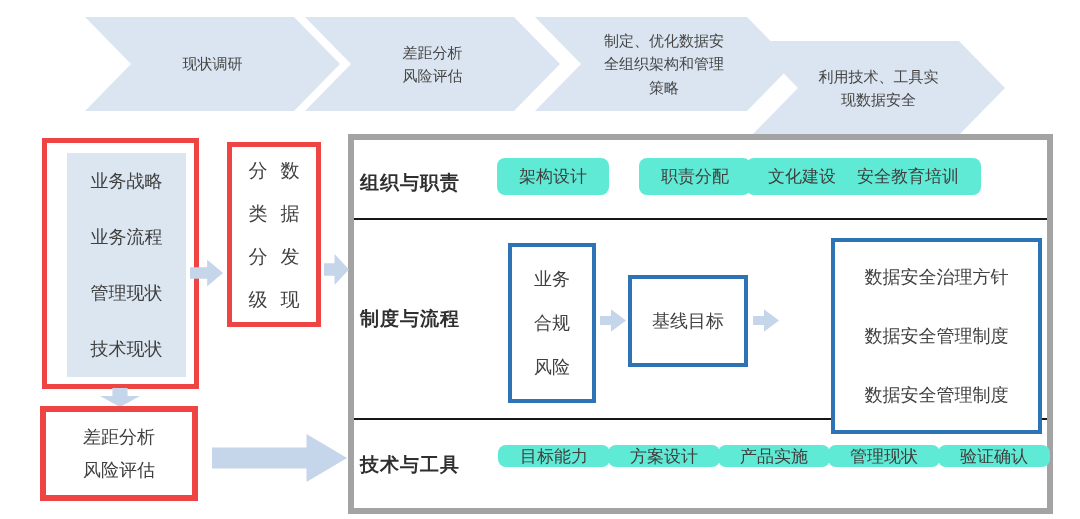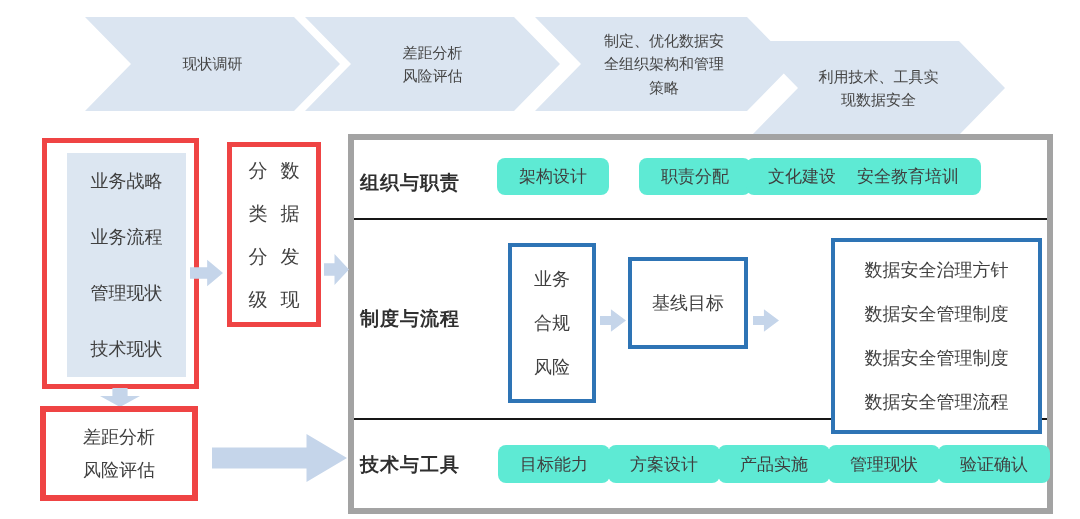--- a/index.html
+++ b/index.html
@@ -63,32 +63,32 @@
   .row-label{position:absolute;left:6px;font-size:19px;font-weight:bold;color:#2f2f2f;letter-spacing:1px;}
   .rl1{top:30px;}
   .rl2{top:166px;}
   .rl3{top:312px;}
 
   .chip{
     position:absolute;height:37px;background:#5eead4;display:flex;align-items:center;justify-content:center;
     padding:0 22px;font-size:17px;color:#3f3f3f;box-sizing:border-box;white-space:nowrap;border-radius:8px;
   }
   .r1{top:18px;}
-  .r3{top:305px;height:38px;}
+  .r3{top:305px;height:22px;}
   .p1a{left:143px;} .p1b{left:270px;margin-left:15px;} .p1c{left:366px;margin-left:26px;} .p1d{left:481px;}
   .p3a{left:144px;} .p3b{left:254px;} .p3c{left:364px;} .p3d{left:474px;} .p3e{left:584px;}
 
   .sub-box{position:absolute;background:#fff;border:4px solid #2e74b5;box-sizing:border-box;}
   .compliance-box{
     left:154px;top:103px;width:88px;height:160px;
     display:flex;align-items:center;justify-content:center;
   }
   .compliance-box .comp-text{font-size:18px;line-height:44px;text-align:center;white-space:pre-line;color:#404040;}
   .baseline-box{
-    left:274px;top:117px;width:120px;height:92px;
+    left:274px;top:135px;width:120px;height:92px;
     display:flex;align-items:center;justify-content:center;font-size:18px;color:#404040;
   }
   .outputs-box{
     left:433px;top:98px;width:211px;height:196px;
     display:flex;flex-direction:column;justify-content:space-around;align-items:center;padding:6px 0;margin-left:44px;
   }
   .outputs-box .out-line{font-size:18px;color:#404040;white-space:nowrap;}
   .ar-comp{left:246px;top:167px;width:26px;height:27px;}
   .ar-base{left:399px;top:167px;width:26px;height:27px;}
 </style>
@@ -165,21 +165,20 @@
     </div>
     <div class="arrow arrow-head-right ar-comp"></div>
     <div class="sub-box baseline-box">
       <span>基线目标</span>
     </div>
     <div class="arrow arrow-head-right ar-base"></div>
     <div class="sub-box outputs-box">
       <span class="out-line">数据安全治理方针</span>
       <span class="out-line">数据安全管理制度</span>
       <span class="out-line">数据安全管理制度</span>
-      <span class="out-line">数据安全管理流程</span>
     </div>
 
     <span class="row-label rl3">技术与工具</span>
     <span class="chip r3 p3a">目标能力</span>
     <span class="chip r3 p3b">方案设计</span>
     <span class="chip r3 p3c">产品实施</span>
     <span class="chip r3 p3d">管理现状</span>
     <span class="chip r3 p3e">验证确认</span>
   </div>
 

